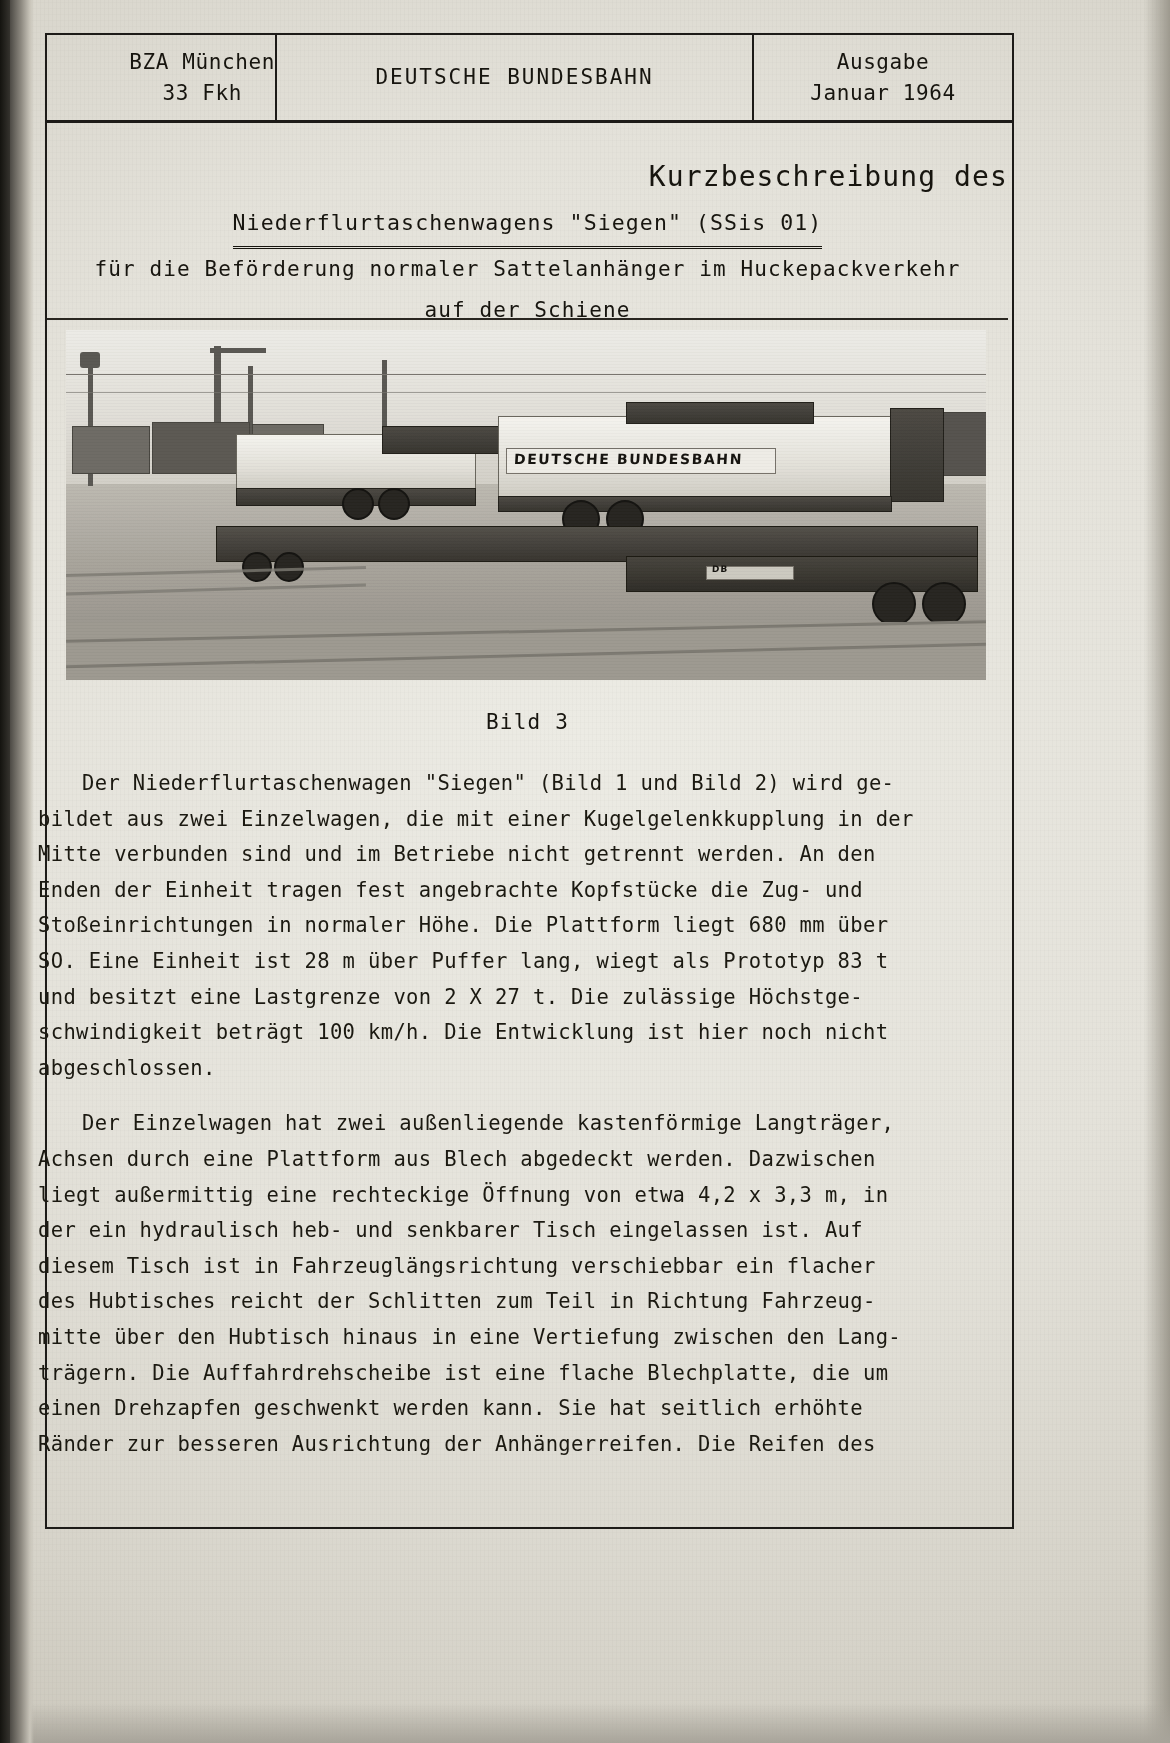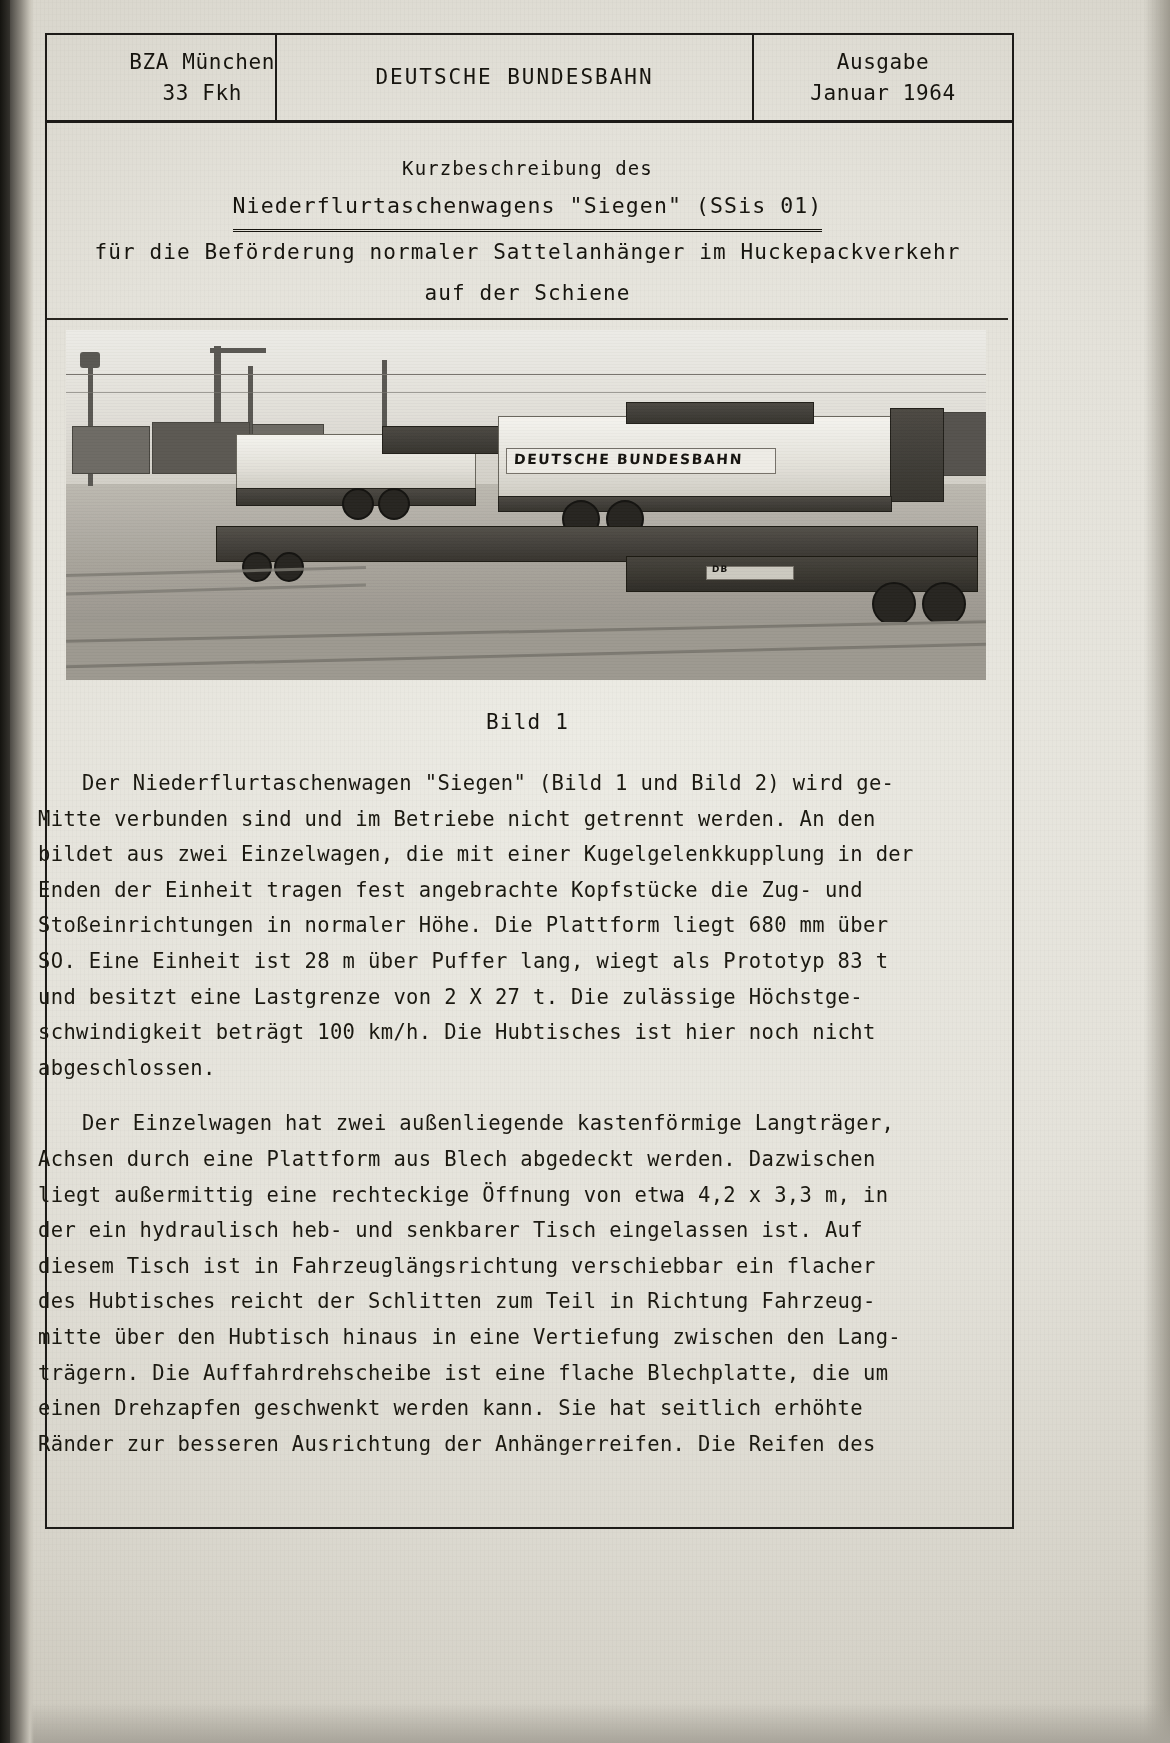--- a/index.html
+++ b/index.html
@@ -50,21 +50,21 @@
   .hdr-m{flex:1;border-right:2px solid #1d1b18;}
   .hdr-r{width:258px;}
   .hdr-line{line-height:1.45;color:#17150f;font-size:21px;letter-spacing:.6px;}
   .hdr-m .hdr-line{font-size:21px;letter-spacing:2px;}
 
   
   .titleblock{
     position:absolute;left:47px;top:150px;width:961px;text-align:center;
     color:#17150f;
   }
-  .t1{font-size:19px;letter-spacing:1.1px;line-height:1.9;}
+  .t1{font-size:28px;letter-spacing:1.1px;line-height:1.9;text-align:right;}
   .t2{font-size:21.5px;letter-spacing:1.1px;line-height:1.9;display:inline-block;
       border-bottom:3px double #17150f;padding-bottom:2px;}
   .t3{font-size:21px;letter-spacing:1.1px;line-height:1.95;}
   .rule{
     position:absolute;left:47px;top:318px;width:961px;height:0;
     border-top:2px solid #2a2721;
   }
 
   
   .photo{
@@ -197,32 +197,32 @@
     <div class="wheel" style="left:856px;top:252px;width:40px;height:40px;"></div>
 
     <div class="ballast" style="top:292px;height:58px;"></div>
     <div class="rail" style="left:0;top:300px;width:920px;transform:rotate(-1.2deg);"></div>
     <div class="rail" style="left:0;top:324px;width:920px;transform:rotate(-1.4deg);"></div>
     <div class="rail" style="left:0;top:240px;width:300px;opacity:.8;transform:rotate(-1.5deg);"></div>
     <div class="rail" style="left:0;top:258px;width:300px;opacity:.8;transform:rotate(-1.7deg);"></div>
     <div class="ph-grain"></div>
   </div>
 
-  <div class="caption">Bild 1</div>
+  <div class="caption">Bild 3</div>
 
   <div class="body">
     <div class="para">
       <div class="ln ind">Der Niederflurtaschenwagen "Siegen" (Bild 1 und Bild 2) wird ge-</div>
+      <div class="ln">bildet aus zwei Einzelwagen, die mit einer Kugelgelenkkupplung in der</div>
       <div class="ln">Mitte verbunden sind und im Betriebe nicht getrennt werden. An den</div>
-      <div class="ln">bildet aus zwei Einzelwagen, die mit einer Kugelgelenkkupplung in der</div>
       <div class="ln">Enden der Einheit tragen fest angebrachte Kopfstücke die Zug- und</div>
       <div class="ln">Stoßeinrichtungen in normaler Höhe. Die Plattform liegt 680 mm über</div>
       <div class="ln">SO. Eine Einheit ist 28 m über Puffer lang, wiegt als Prototyp 83 t</div>
       <div class="ln">und besitzt eine Lastgrenze von 2 X 27 t. Die zulässige Höchstge-</div>
-      <div class="ln">schwindigkeit beträgt 100 km/h. Die Hubtisches ist hier noch nicht</div>
+      <div class="ln">schwindigkeit beträgt 100 km/h. Die Entwicklung ist hier noch nicht</div>
       <div class="ln">abgeschlossen.</div>
     </div>
     <div class="para">
       <div class="ln ind">Der Einzelwagen hat zwei außenliegende kastenförmige Langträger,</div>
       <div class="ln">Achsen durch eine Plattform aus Blech abgedeckt werden. Dazwischen</div>
       <div class="ln">liegt außermittig eine rechteckige Öffnung von etwa 4,2 x 3,3 m, in</div>
       <div class="ln">der ein hydraulisch heb- und senkbarer Tisch eingelassen ist. Auf</div>
       <div class="ln">diesem Tisch ist in Fahrzeuglängsrichtung verschiebbar ein flacher</div>
       <div class="ln">des Hubtisches reicht der Schlitten zum Teil in Richtung Fahrzeug-</div>
       <div class="ln">mitte über den Hubtisch hinaus in eine Vertiefung zwischen den Lang-</div>

